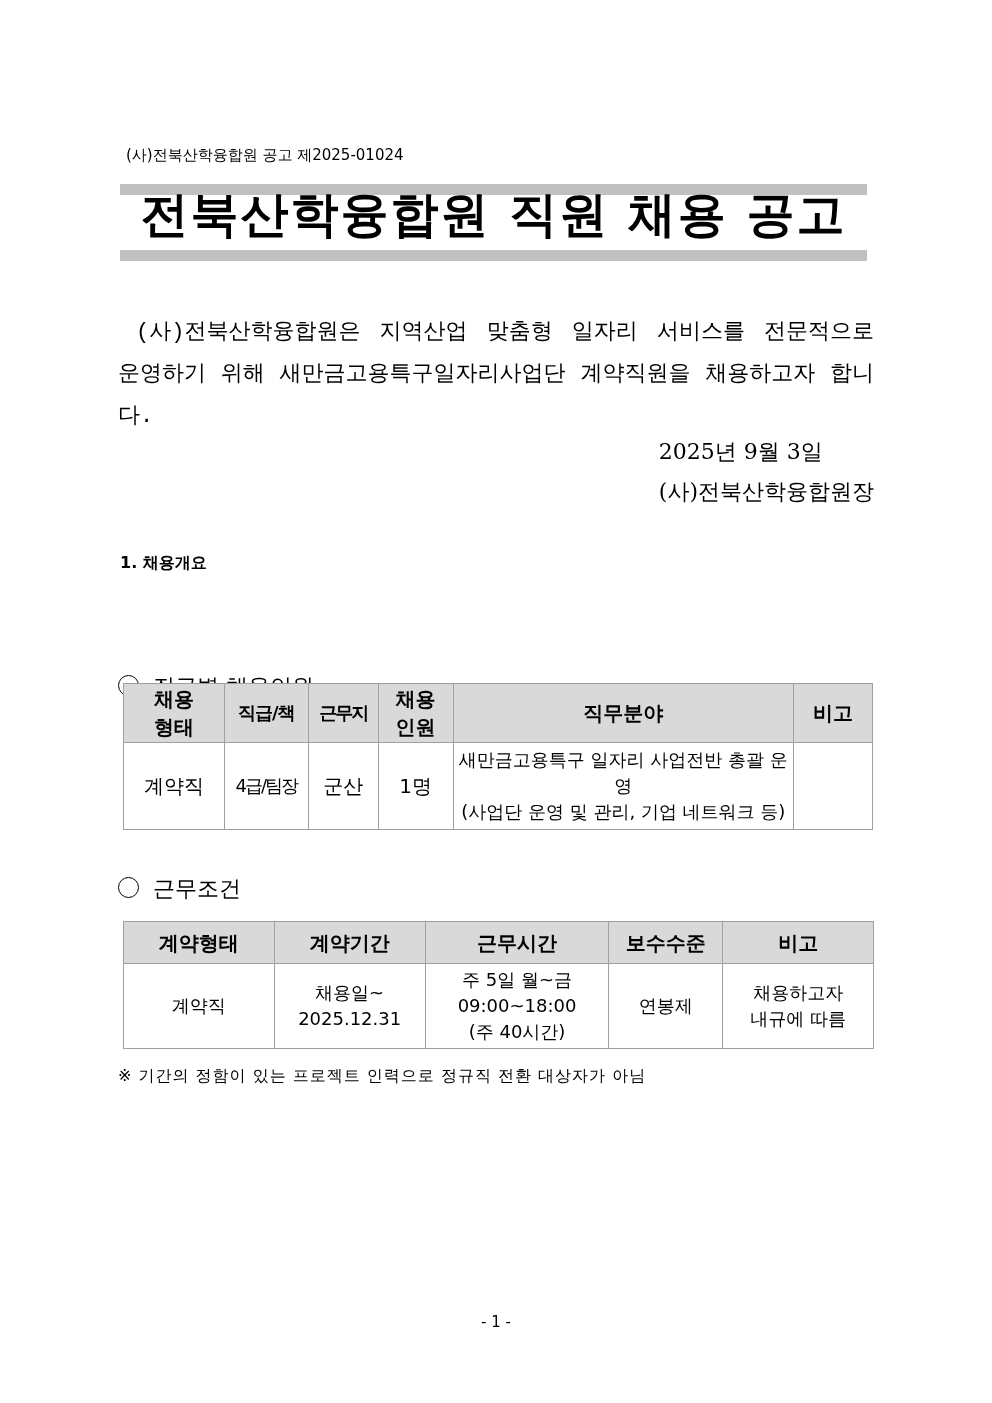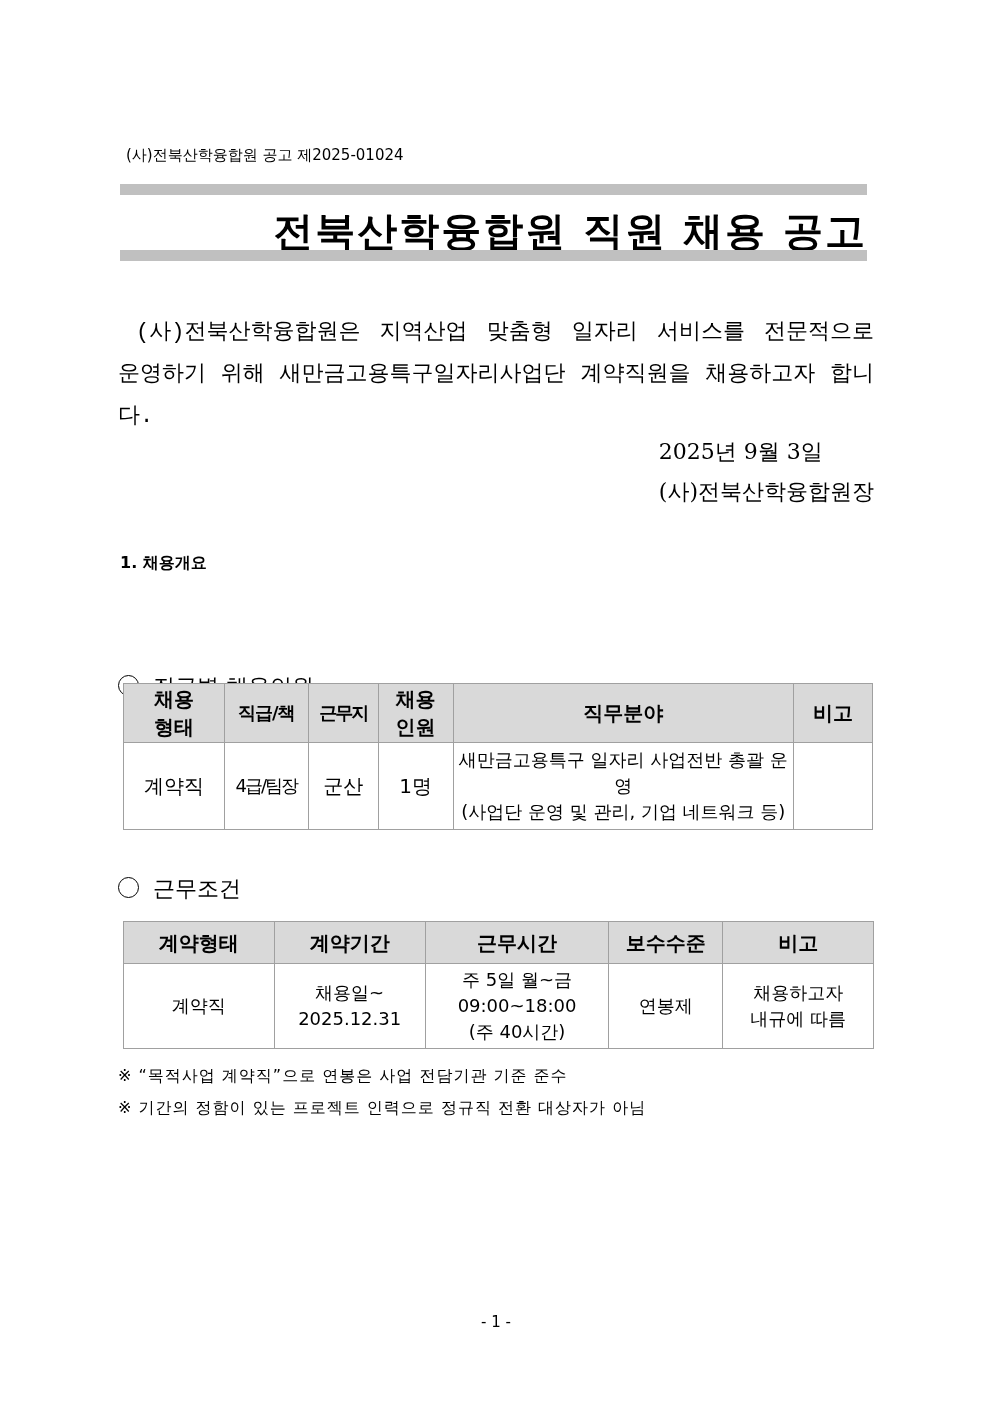--- a/index.html
+++ b/index.html
@@ -6,22 +6,22 @@
     body {
       width: 992px; height: 1403px; position: relative; overflow: hidden;
       font-family: "DejaVu Sans", "Liberation Sans", sans-serif; color: #000;
     }
     .abs { position: absolute; }
     .notice-no { left: 118px; top: 146px; font-size: 15px; letter-spacing: 0px; margin-left: 8px; }
     .bar { left: 120px; width: 747px; height: 11px; background: #c0c0c0; }
     .bar-top { top: 184px; }
     .bar-bottom { top: 250px; }
     .title {
-      left: 120px; width: 747px; top: 204px; height: 54px; text-align: right;
-      font-size: 40px; font-weight: bold; line-height: 54px; letter-spacing: 2px;
+      left: 120px; width: 747px; top: 187px; height: 54px; text-align: center;
+      font-size: 48px; font-weight: bold; line-height: 54px; letter-spacing: 2px;
     }
     .intro {
       left: 118px; width: 756px; top: 312px;
       font-family: "DejaVu Serif", "Liberation Serif", serif;
       font-size: 22px; line-height: 42px; text-align: justify;
     }
     .intro p { margin: 0; font-family: Liberation Mono, monospace; }
     .intro .l1 { text-indent: 18px; text-align-last: justify; }
     .date-block {
       right: 118px; top: 432px; text-align: left;
@@ -153,17 +153,16 @@
     <td>연봉제</td>
     <td>
       <div>채용하고자</div>
       <div>내규에 따름</div>
     </td>
   </tr>
 </tbody>
   </table>
 
 <div class="abs notes">
-  <p>※ “목적사업 계약직”으로 연봉은 사업 전담기관 기준 준수</p>
   <p>※ 기간의 정함이 있는 프로젝트 인력으로 정규직 전환 대상자가 아님</p>
 </div>
 
 <div class="abs page-no">- 1 -</div>
 
 </body></html>

